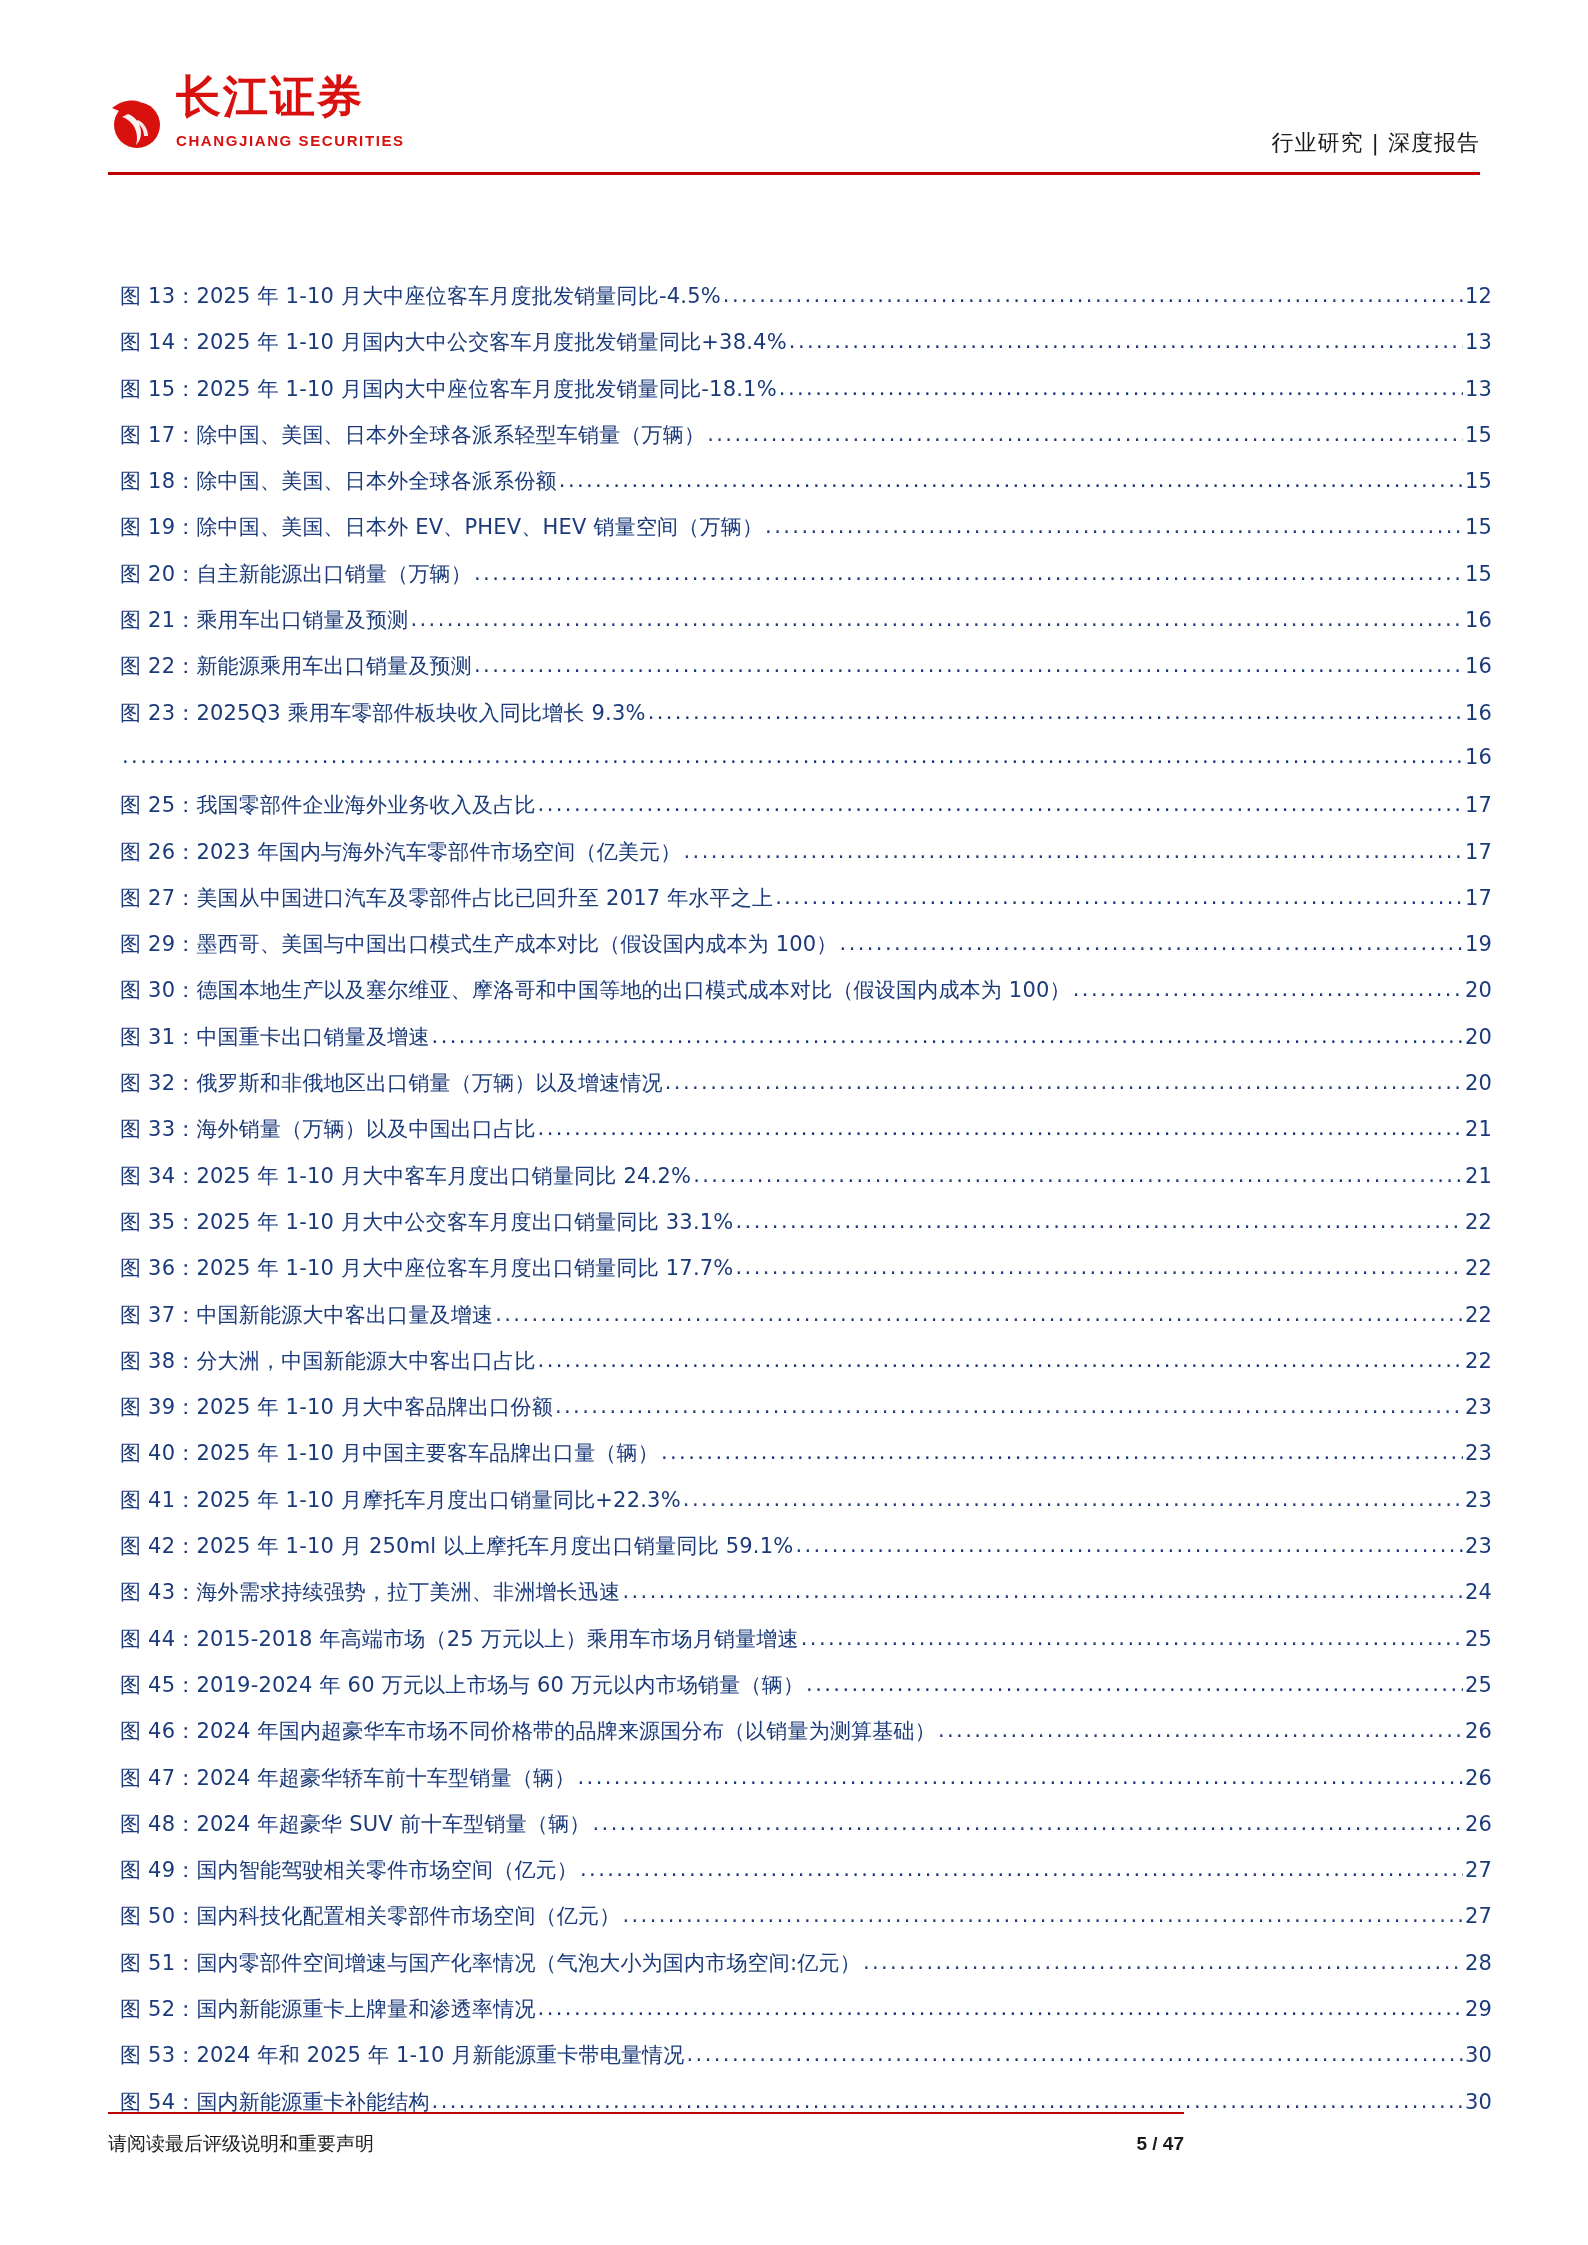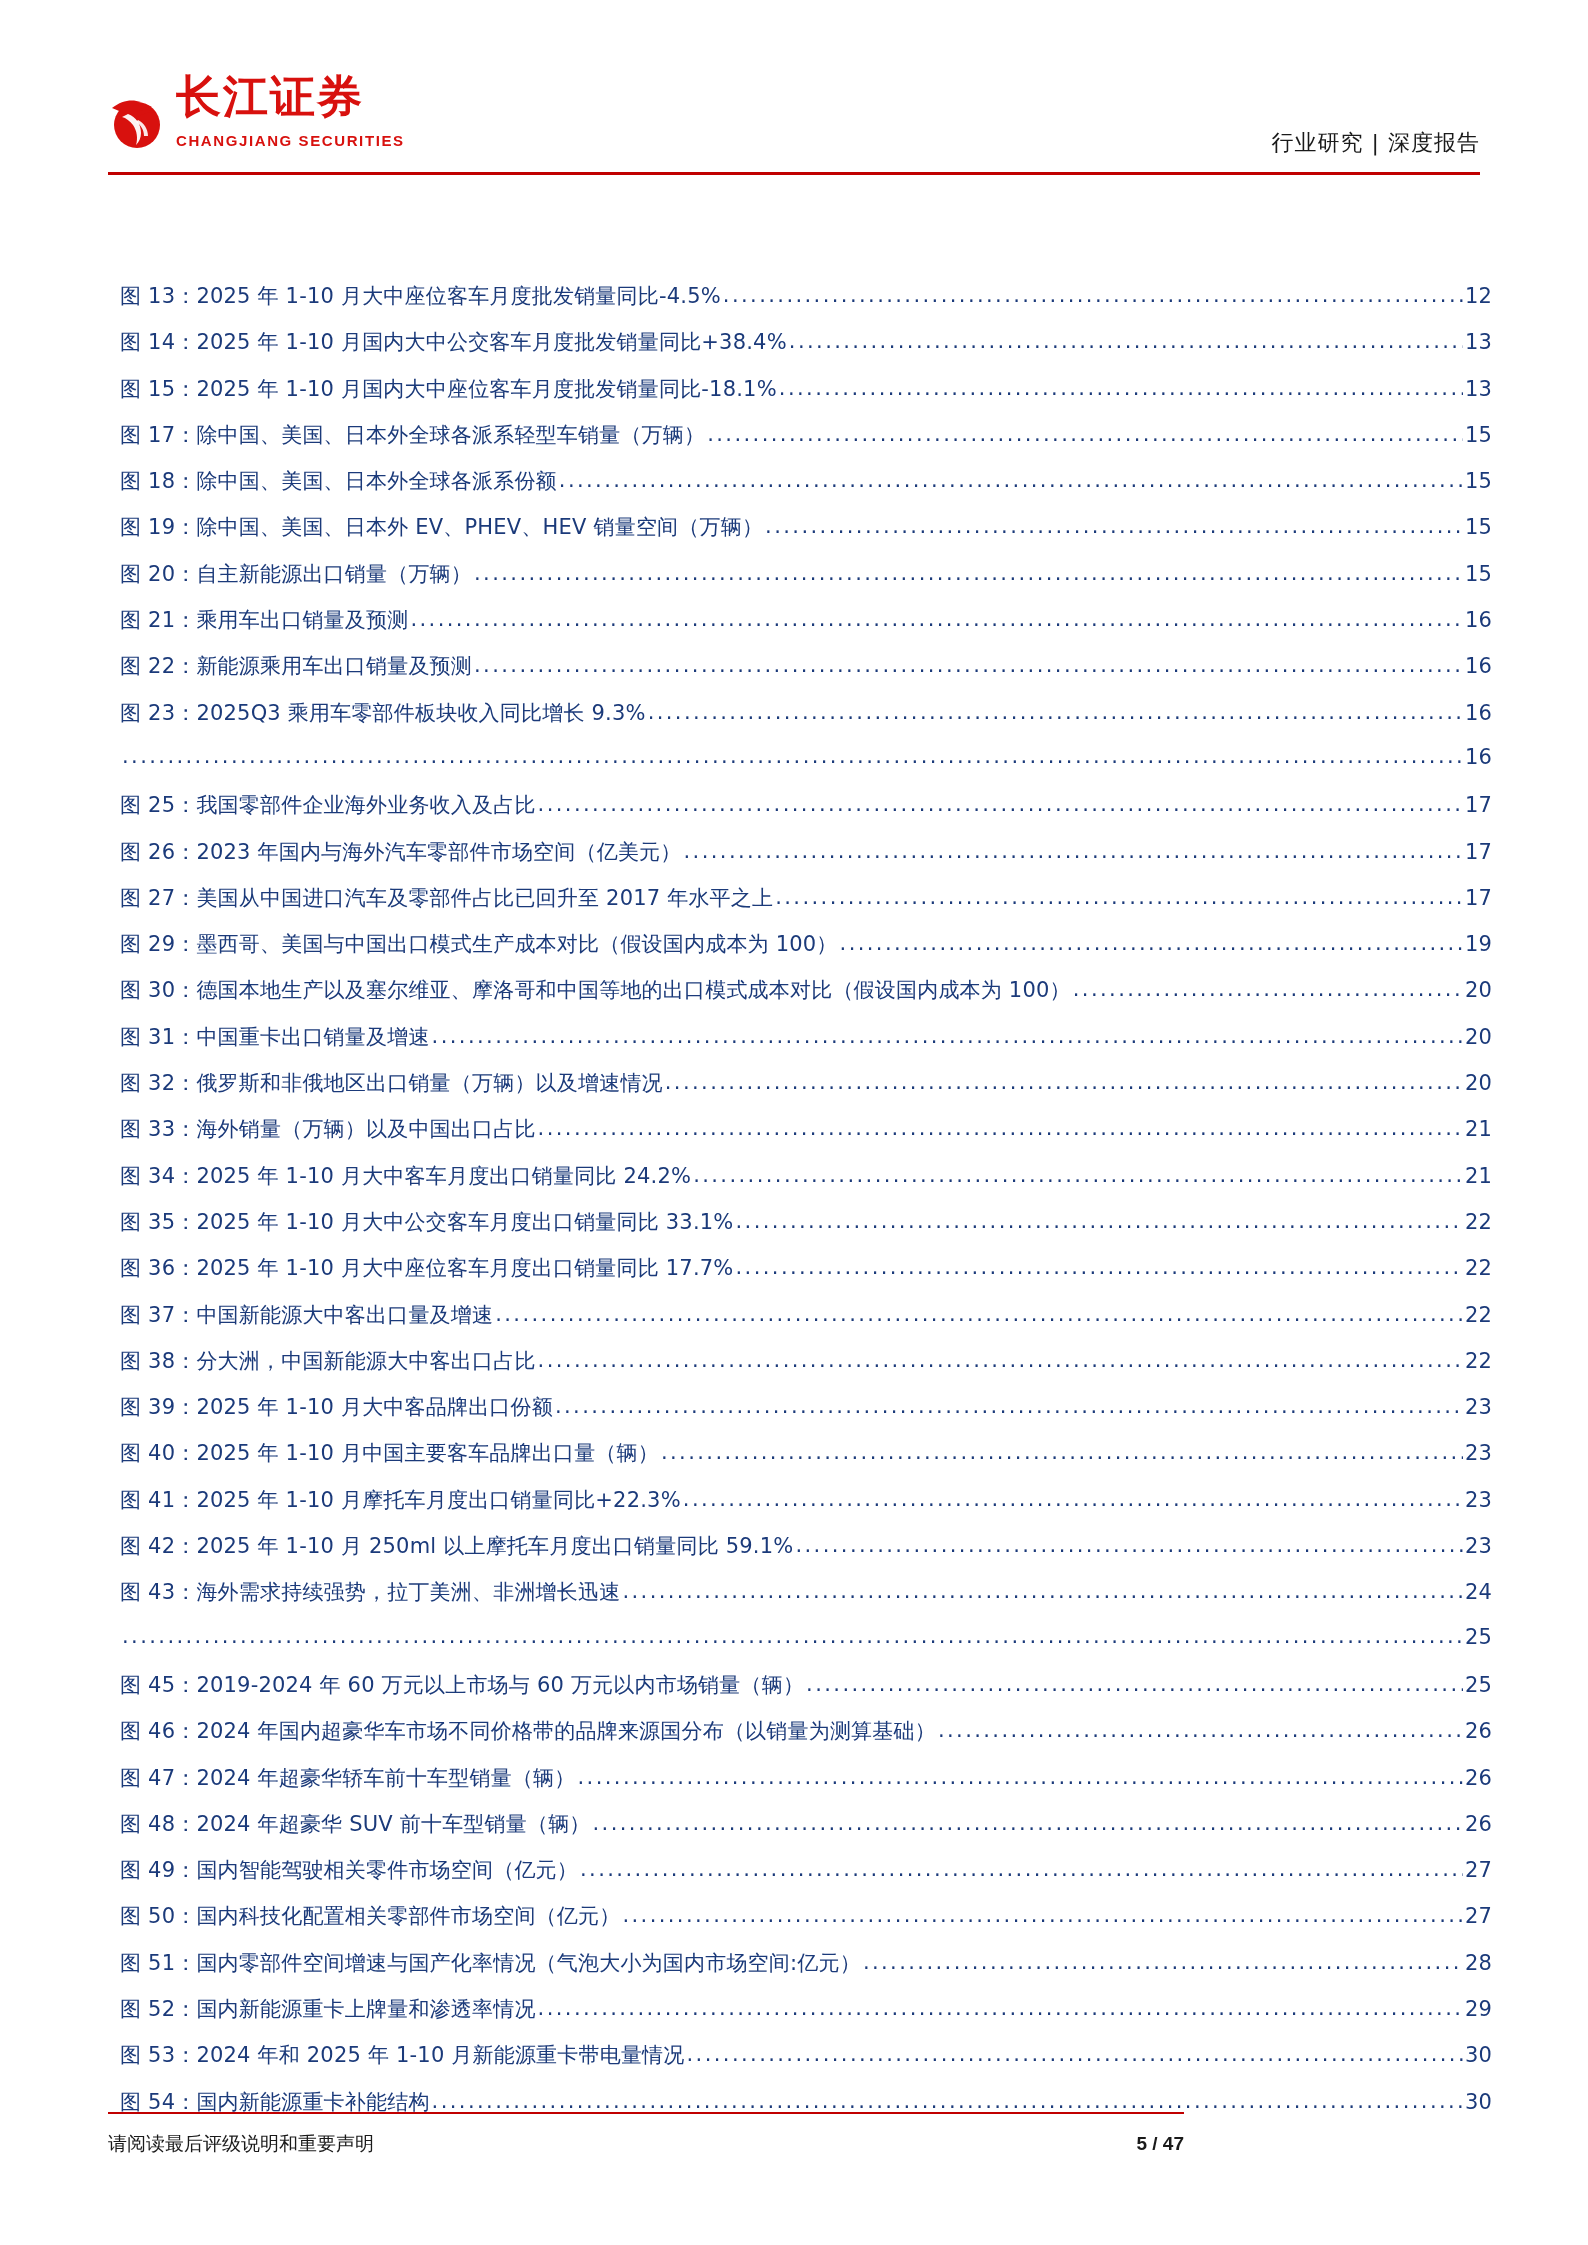--- a/index.html
+++ b/index.html
@@ -336,20 +336,21 @@
         <span class="toc-label">图 42：2025 年 1-10 月 250ml 以上摩托车月度出口销量同比 59.1%</span>
         <span class="toc-dots"></span>
         <span class="toc-page">23</span>
       </div>
       <div class="toc-row">
         <span class="toc-label">图 43：海外需求持续强势，拉丁美洲、非洲增长迅速</span>
         <span class="toc-dots"></span>
         <span class="toc-page">24</span>
       </div>
       <div class="toc-row">
+        <span class="toc-label">图 44：2015-2018 年高端市场（25 万元以上）乘用车市场月销量增速</span>
         <span class="toc-dots"></span>
         <span class="toc-page">25</span>
       </div>
       <div class="toc-row">
         <span class="toc-label">图 45：2019-2024 年 60 万元以上市场与 60 万元以内市场销量（辆）</span>
         <span class="toc-dots"></span>
         <span class="toc-page">25</span>
       </div>
       <div class="toc-row">
         <span class="toc-label">图 46：2024 年国内超豪华车市场不同价格带的品牌来源国分布（以销量为测算基础）</span>

